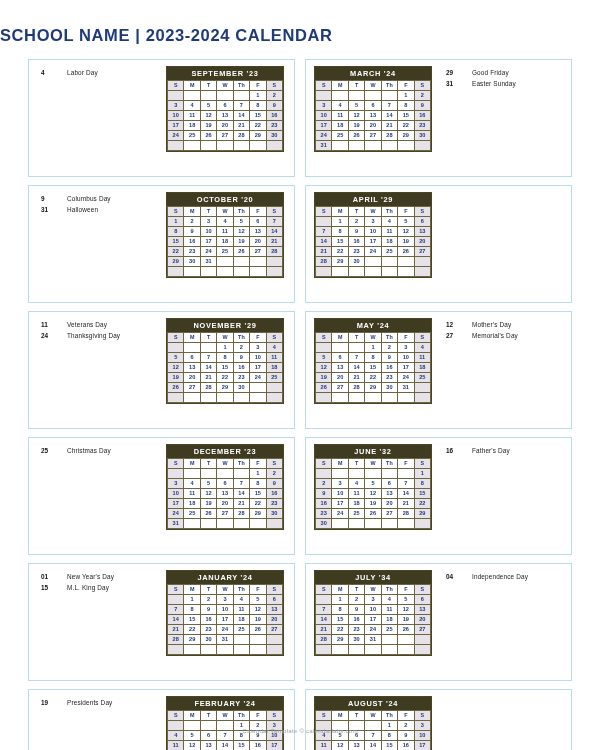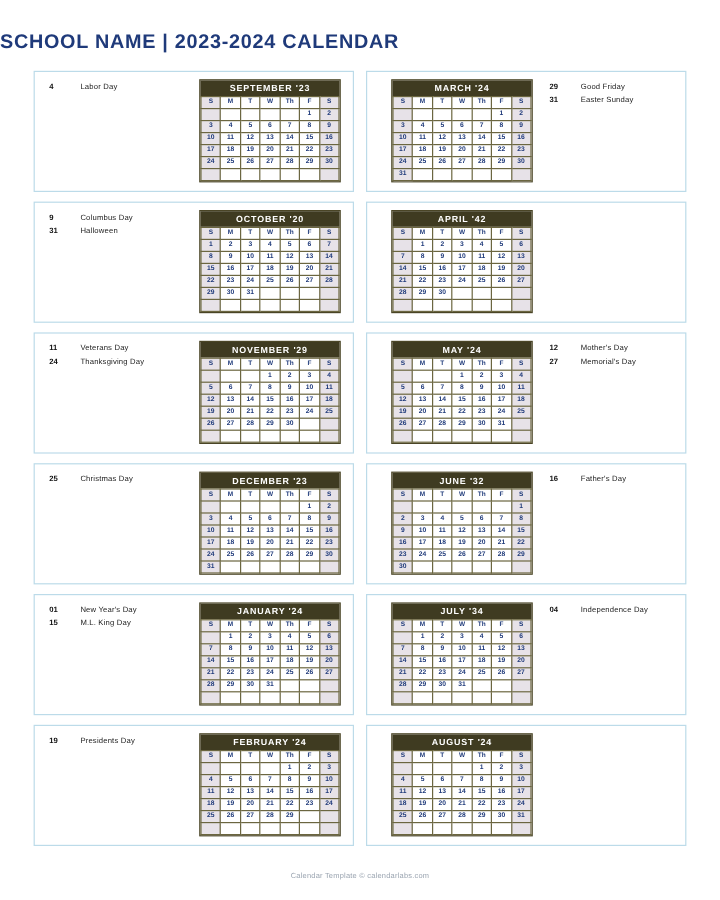--- a/index.html
+++ b/index.html
@@ -32,21 +32,21 @@
   .cal-row {
     display: flex;
     gap: 10px;
     margin-bottom: 8px;
   }
   .panel {
     border: 1px solid #bcdbe9;
     background: #ffffff;
     flex: 1 1 0;
     min-width: 0;
-    height: 101px;
+    height: 118px;
     display: flex;
     align-items: flex-start;
     padding: 6px 4px 4px 4px;
     position: relative;
   }
   .panel.left-panel { flex-direction: row; }
   .panel.right-panel { flex-direction: row; }
 
   .holidays {
     flex: 1 1 auto;
@@ -108,21 +108,21 @@
     background: #ffffff;
   }
   table.grid th.we, table.grid td.we {
     background: #e7e2e8;
   }
   table.grid td.empty { color: transparent; }
 
   
   .panel.left-panel .holidays { order: 1; }
   .panel.left-panel .month { order: 2; margin-right: 6px; }
-  .panel.right-panel .month { order: 1; margin-left: 16px; }
+  .panel.right-panel .month { order: 1; margin-left: 4px; }
   .panel.right-panel .holidays { order: 2; padding-left: 14px; }
 
   #footer {
     position: absolute;
     left: 0; right: 0;
     bottom: 16px;
     text-align: center;
     font-size: 6.2px;
     color: #9aa4b0;
     letter-spacing: 0.2px;
@@ -382,21 +382,21 @@
                   <td class="empty"></td>
                   <td class="empty"></td>
                   <td class="we empty"></td>
                 </tr>
               </tbody>
             </table>
           </div>
         </div>
         <div class="panel right-panel">
           <div class="month">
-            <div class="month-title">APRIL '42</div>
+            <div class="month-title">APRIL '29</div>
             <table class="grid">
               <thead>
                 <tr>
                   <th class="we">S</th>
                   <th>M</th>
                   <th>T</th>
                   <th>W</th>
                   <th>Th</th>
                   <th>F</th>
                   <th class="we">S</th>

